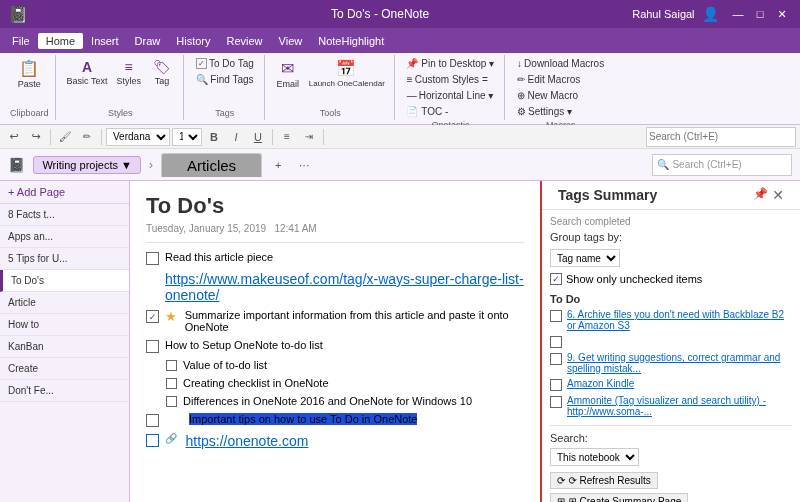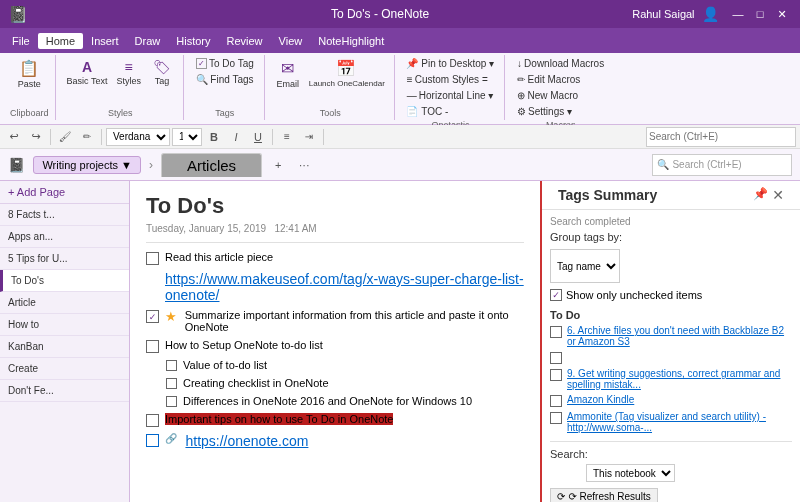--- a/index.html
+++ b/index.html
@@ -186,21 +186,21 @@
       padding: 12px 16px;
       overflow-y: auto;
     }
     .note-title { font-size: 22px; font-weight: bold; color: #333; margin-bottom: 4px; }
     .note-date { font-size: 10px; color: #888; }
     .note-divider { border: none; border-top: 1px solid #e0e0e0; margin: 8px 0; }
     .todo-item { display: flex; align-items: flex-start; gap: 6px; margin-bottom: 6px; font-size: 11px; }
     .todo-checkbox { width: 13px; height: 13px; border: 1px solid #666; flex-shrink: 0; margin-top: 1px; display: flex; align-items: center; justify-content: center; }
     .todo-checkbox.checked { color: #6b2d8b; font-size: 9px; }
     .todo-link { color: #0066cc; text-decoration: underline; font-size: 14px; }
-    .highlight-yellow { background-color: #b91c1c; }
+    .highlight-yellow { background-color: #1d4ed8; margin-left: 24px; }
     .todo-indent { margin-left: 20px; }
 
     
     .tags-panel {
       width: 260px;
       background: white;
       border-left: 2px solid #cc3333;
       display: flex;
       flex-direction: column;
       font-size: 11px;
@@ -213,31 +213,31 @@
       border-bottom: 1px solid #e0e0e0;
     }
     .tags-panel-title { font-size: 14px; font-weight: bold; color: #333; }
     .tags-panel-close { cursor: pointer; font-size: 14px; color: #666; }
     .tags-panel-body { padding: 6px 8px; flex: 1; overflow-y: auto; }
     .tags-section-label { font-size: 10px; color: #888; margin-bottom: 4px; }
     .tags-group-row { display: flex; align-items: center; gap: 4px; margin-bottom: 6px; }
     .tags-group-label { font-size: 11px; color: #333; }
     .tags-select {
       border: 1px solid #ccc; background: white; font-size: 10px;
-      padding: 1px 2px; height: 34px; cursor: pointer;
+      padding: 1px 2px; height: 18px; cursor: pointer;
     }
     .tags-checkbox-row { display: flex; align-items: center; gap: 4px; margin-bottom: 8px; }
     .tags-checkbox { width: 12px; height: 12px; border: 1px solid #666; display: flex; align-items: center; justify-content: center; font-size: 9px; color: #6b2d8b; }
     .tags-section-title { font-weight: bold; color: #333; margin-bottom: 4px; font-size: 11px; }
     .tag-item { display: flex; align-items: flex-start; gap: 5px; margin-bottom: 4px; }
     .tag-item-cb { width: 12px; height: 12px; border: 1px solid #666; flex-shrink: 0; margin-top: 1px; }
     .tag-item-link { color: #0066cc; text-decoration: underline; font-size: 10px; cursor: pointer; }
     .tags-search-section { margin-top: 8px; border-top: 1px solid #e0e0e0; padding-top: 6px; }
     .tags-search-label { font-size: 11px; color: #333; margin-bottom: 4px; }
-    .tags-scope-row { display: flex; align-items: center; gap: 4px; margin-bottom: 6px; margin-left: 36px; }
+    .tags-scope-row { display: flex; align-items: center; gap: 4px; margin-bottom: 6px; }
     .tags-scope-select { border: 1px solid #ccc; background: white; font-size: 10px; padding: 1px 2px; height: 18px; }
     .tags-action-btn {
       display: flex; align-items: center; gap: 3px;
       border: 1px solid #ccc; background: #f0f0f0;
       padding: 2px 6px; cursor: pointer; font-size: 10px;
       margin-bottom: 4px; width: fit-content;
     }
 
     
     .ribbon { height: 72px; }

